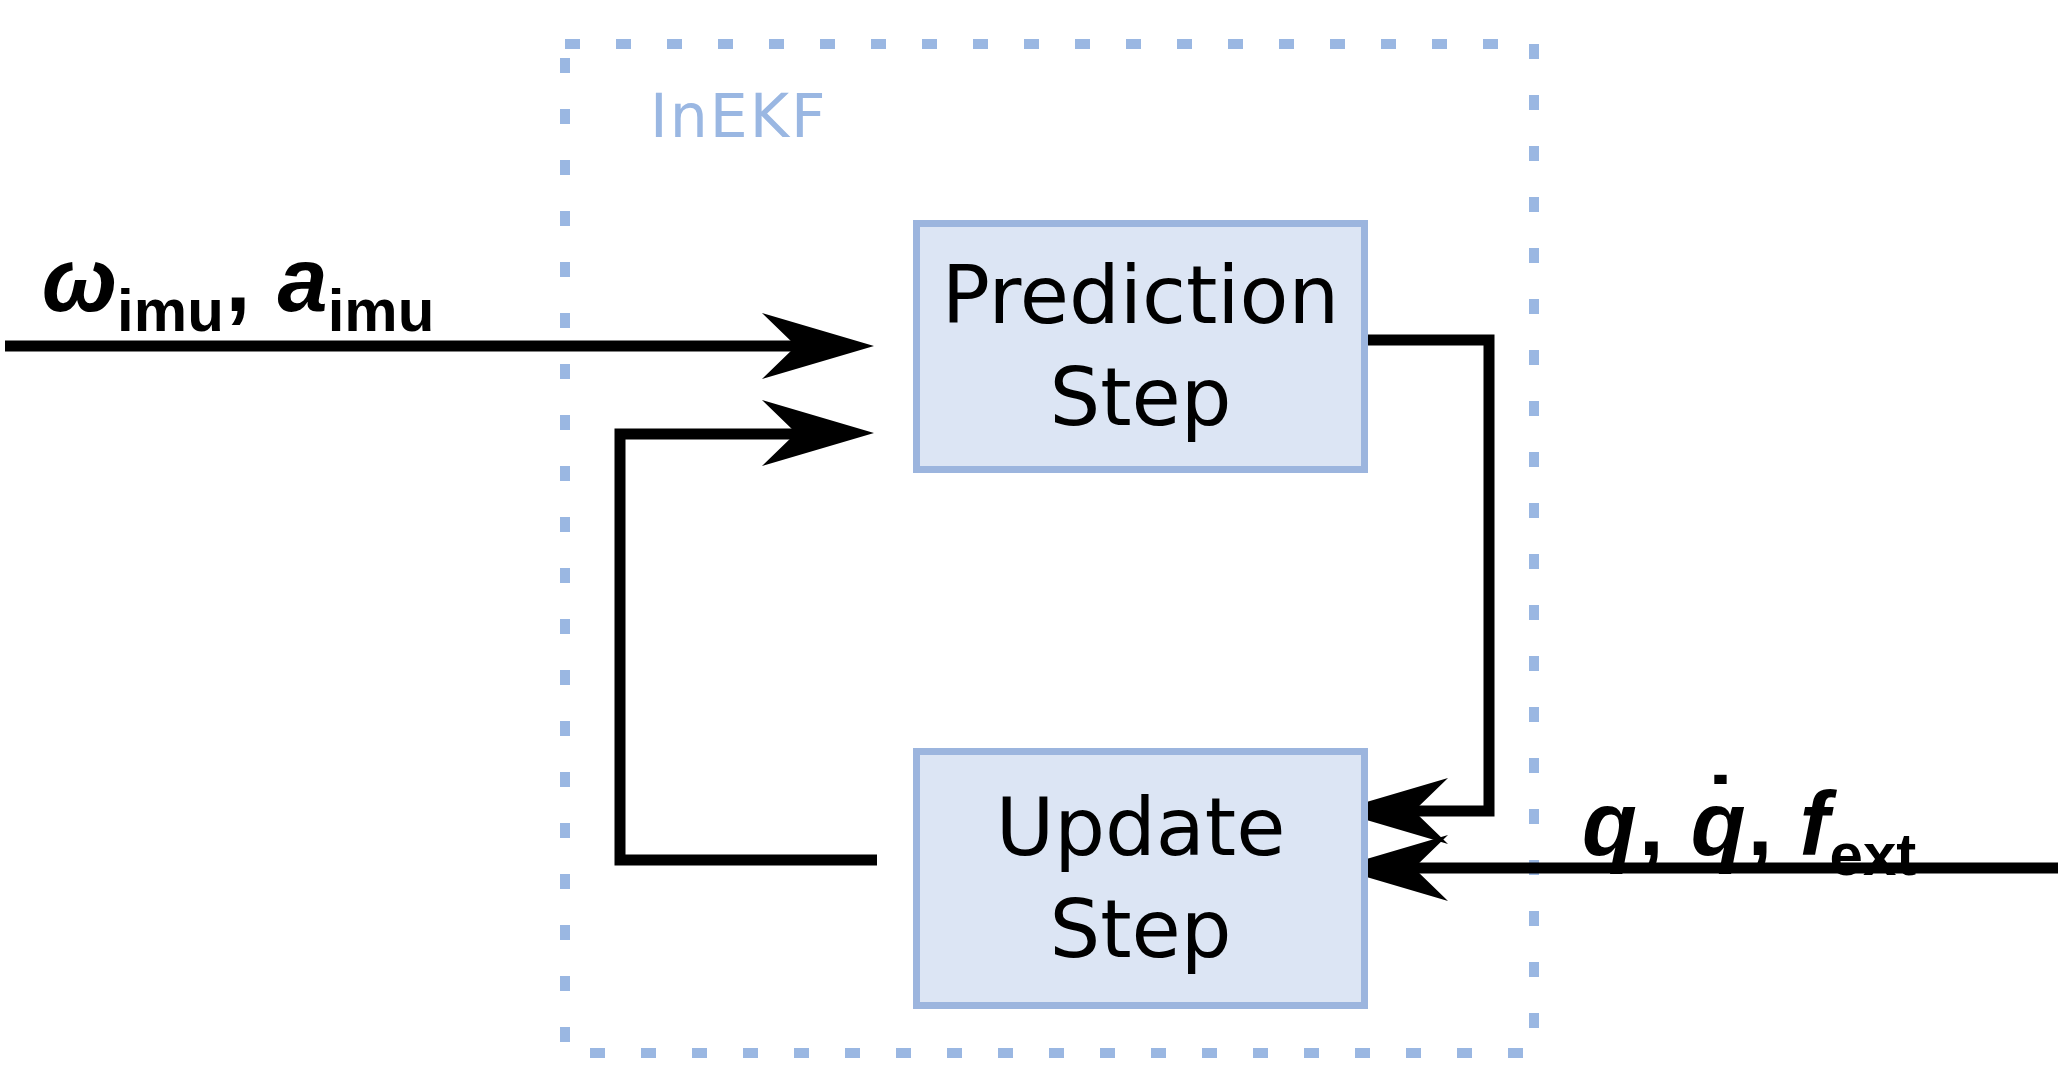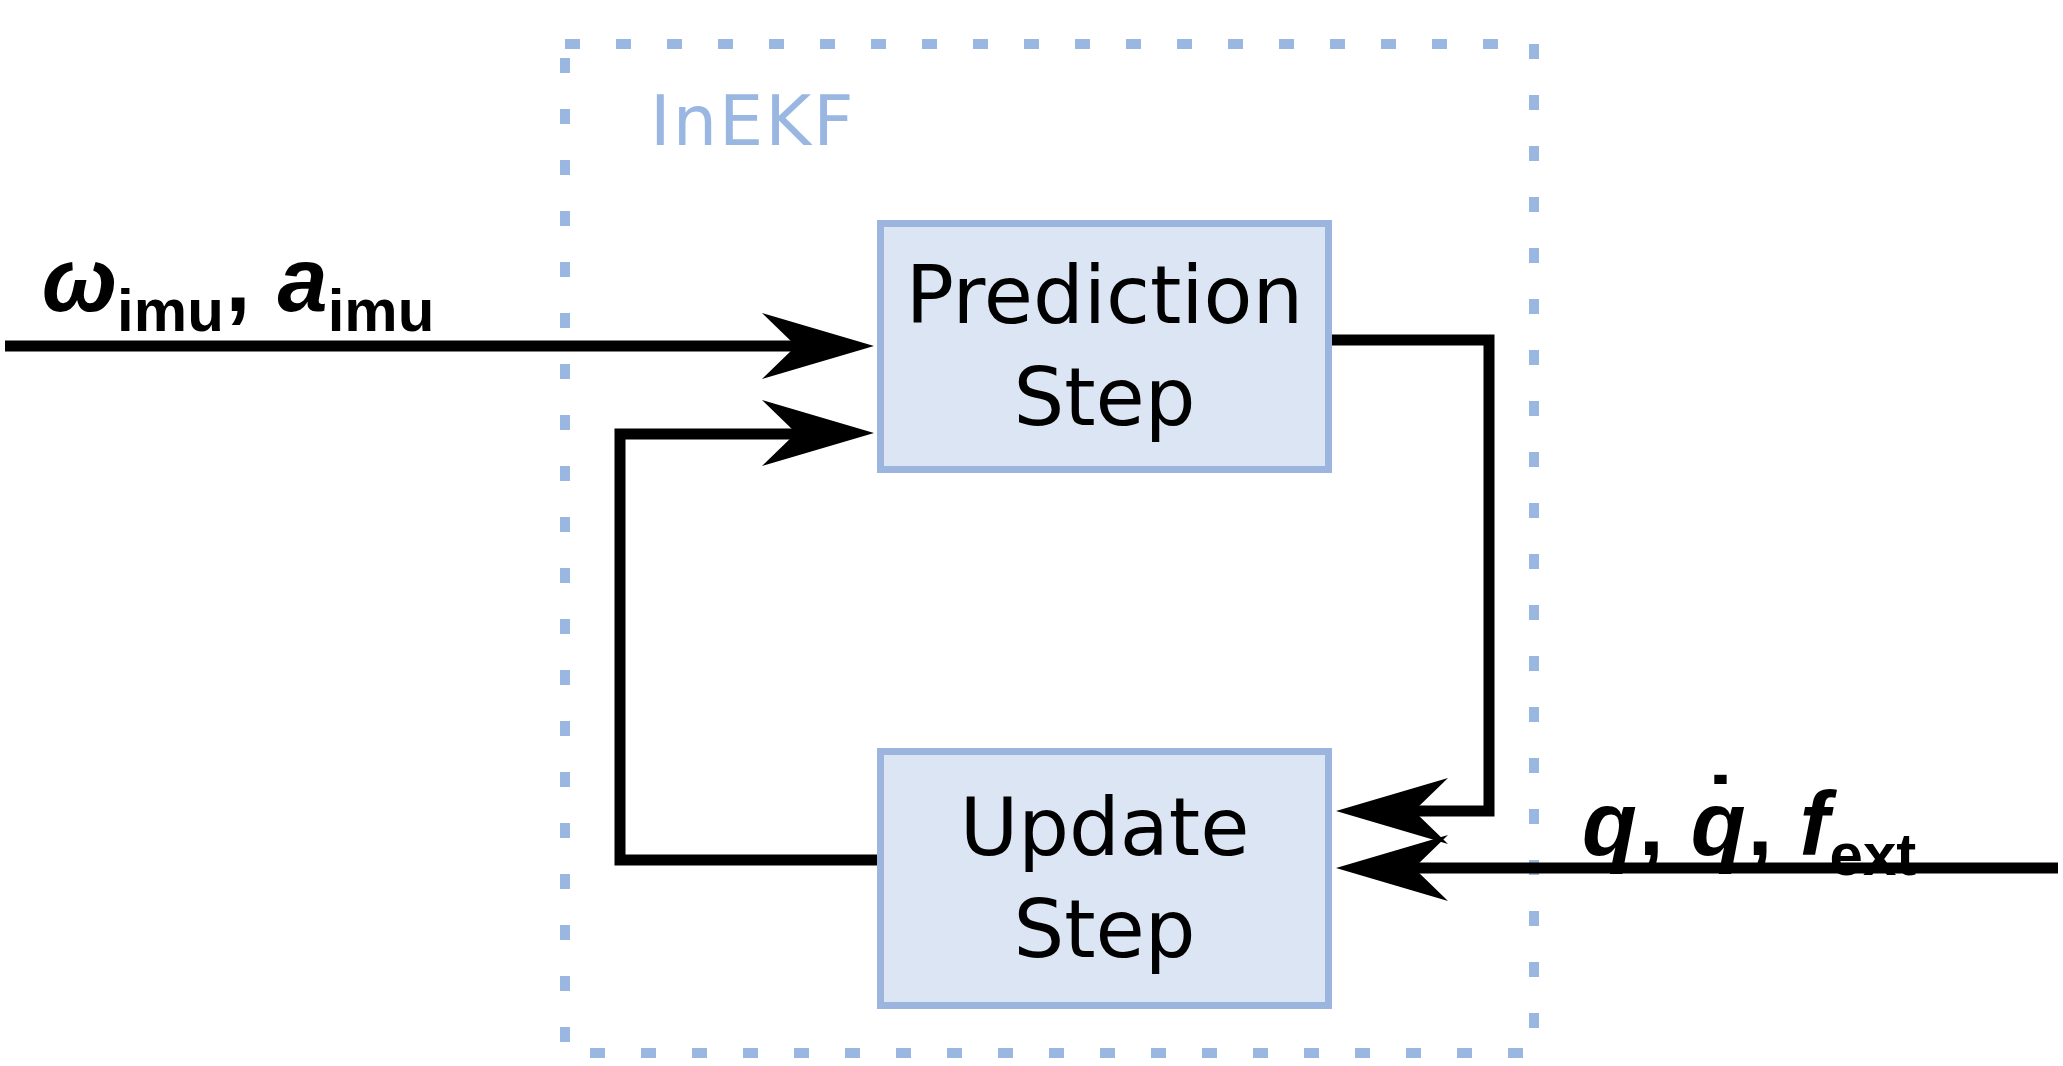--- a/index.html
+++ b/index.html
@@ -13,27 +13,27 @@
     fill:none;stroke:var(--color-accent,#9ab7e2);
     stroke-width:10;stroke-dasharray:15 36;
   }
   .flow-line{fill:none;stroke:var(--color-line,#000000);stroke-width:11;stroke-linejoin:miter;}
   .arrowhead{fill:var(--color-line,#000000);stroke:none;}
   .step-box{
     position:absolute;box-sizing:border-box;width:455px;
     border:7px solid var(--color-box_border,#9cb5de);
     background:var(--color-box_fill,#dce5f4);
     display:flex;align-items:center;justify-content:center;
-    text-align:center;font-size:80px;line-height:1.27;color:var(--color-text,#000000);
+    text-align:center;font-size:80px;line-height:1.27;color:var(--color-text,#000000);margin-left:36px;
   }
   .box-prediction{left:877px;top:220px;height:253px;}
   .box-update{left:877px;top:748px;height:261px;}
   .box-label{display:block;width:100%;padding:0 10px;}
   .inekf-label{
-    position:absolute;left:650px;top:86px;font-size:70px;line-height:1;
+    position:absolute;left:650px;top:86px;font-size:60px;line-height:1;
     color:var(--color-accent,#9ab7e2);letter-spacing:2px;
   }
   .math-label{
     position:absolute;font-family:Liberation Sans, sans-serif;
     font-weight:bold;font-style:italic;font-size:90px;line-height:1;
     color:var(--color-text,#000000);white-space:nowrap;
   }
   .label-imu{left:42px;top:235px;}
   .label-measurement{left:1582px;top:779px;}
   .msub{font-size:60px;font-style:normal;vertical-align:-20px;}

